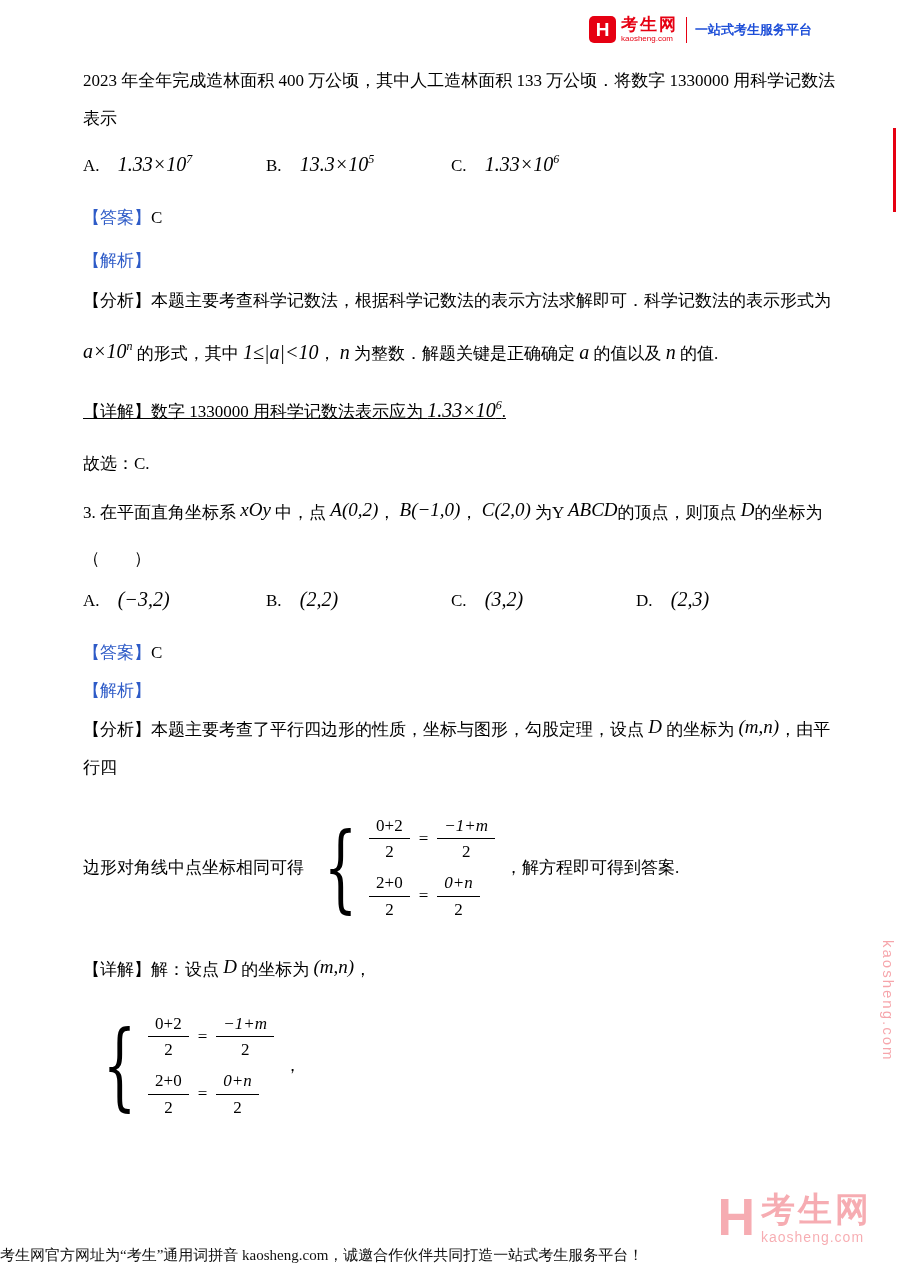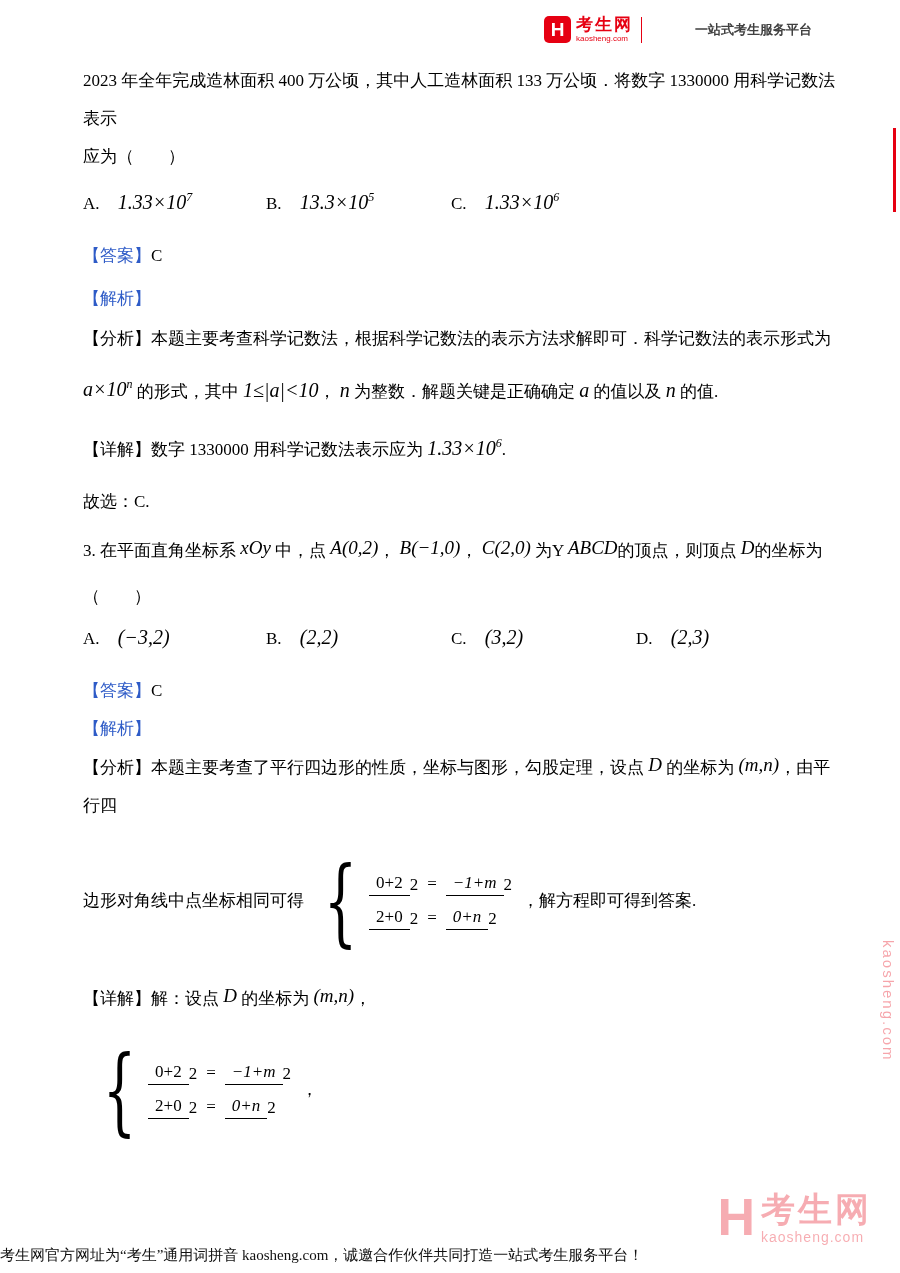--- a/index.html
+++ b/index.html
@@ -16,42 +16,42 @@
     width:27px;height:27px;background:#e60012;color:#fff;border-radius:5px;
     display:flex;align-items:center;justify-content:center;
     font-family:"Liberation Sans","DejaVu Sans",sans-serif;font-weight:bold;font-size:19px;
   }
   .logo-col{display:flex;flex-direction:column;line-height:1;margin-left:5px;}
   .logo-name{color:#e60012;font-weight:bold;font-size:17px;letter-spacing:2px;
     font-family:"Liberation Sans","DejaVu Sans",sans-serif;}
   .logo-domain{color:#e60012;font-size:8px;margin-top:2px;
     font-family:"Liberation Sans","DejaVu Sans",sans-serif;}
   .logo-div{width:1px;height:26px;background:#e60012;margin:0 8px;}
-  .logo-tagline{color:#404040;font-size:13px;font-weight:bold;margin-left:45px;}
+  .logo-tagline{color:#1d4ed8;font-size:13px;font-weight:bold;}
 
   
   .content{position:absolute;left:83px;right:62px;top:62px;font-size:17px;}
   .t{line-height:38px;}
   .blue{color:#2e5bc7;}
   .m{font-family:"Liberation Serif","DejaVu Serif",serif;font-style:italic;}
   .math-lg{font-size:20px;}
   .mcoord{font-size:19px;font-style:italic;position:relative;top:-2px;font-family:Liberation Serif, serif;}
   sup{font-size:12px;font-style:italic;}
   .opt-row{display:grid;grid-template-columns:183px 185px 185px 1fr;align-items:baseline;}
   .opt .lbl{margin-right:14px;}
 
   
   .sys-line{display:flex;align-items:center;}
   .brace{
     font-family:"DejaVu Serif",serif;font-size:96px;font-weight:200;line-height:96px;
     transform:scaleX(.55);margin:0 -4px 0 6px;
   }
   .system{display:inline-flex;flex-direction:column;row-gap:10px;margin:0 10px 0 2px;}
   .eq{display:flex;align-items:center;column-gap:9px;font-size:17px;}
-  .frac{display:inline-flex;flex-direction:row;align-items:center;line-height:1.25;}
+  .frac{display:inline-flex;flex-direction:column;align-items:center;line-height:1.25;}
   .frac .n{padding:0 7px 2px;border-bottom:1.4px solid #000;}
   .frac .d{padding-top:2px;}
   .frac.it .n{font-style:italic;}
 
   
   .wm{position:absolute;right:28px;bottom:28px;display:flex;align-items:flex-start;opacity:.32;color:#e60012;}
   .wm-h{font-family:"Liberation Sans","DejaVu Sans",sans-serif;font-weight:bold;font-size:52px;line-height:52px;}
   .wm-col{display:flex;flex-direction:column;margin-left:6px;}
   .wm-name{font-size:34px;font-weight:bold;line-height:36px;
     font-family:"Liberation Sans","DejaVu Sans",sans-serif;letter-spacing:3px;}
@@ -78,21 +78,20 @@
     </div>
     <div class="logo-div"></div>
     <span class="logo-tagline">一站式考生服务平台</span>
   </div>
 
   <div class="side-tick"></div>
 
   <div class="content">
 
     <div class="t">2023 年全年完成造林面积 400 万公顷，其中人工造林面积 133 万公顷．将数字 1330000 用科学记数法表示</div>
-    <div class="t">应为（　　）</div>
 
     <div class="t opt-row" style="margin-top:2px;">
       <span class="opt">
         <span class="lbl">A.</span>
         <span class="m math-lg"><span>1.33×10</span><sup>7</sup></span>
       </span>
       <span class="opt">
         <span class="lbl">B.</span>
         <span class="m math-lg"><span>13.3×10</span><sup>5</sup></span>
       </span>
@@ -116,21 +115,21 @@
       <span>的形式，其中</span>
       <span class="m math-lg">1≤|a|&lt;10</span><span>，</span>
       <span class="m math-lg">n</span>
       <span>为整数．解题关键是正确确定</span>
       <span class="m math-lg">a</span>
       <span>的值以及</span>
       <span class="m math-lg">n</span>
       <span>的值.</span>
     </div>
 
-    <div class="t" style="margin-top:14px;">
+    <div class="t" style="margin-top:14px;text-decoration:underline;">
       <span>【详解】</span><span>数字 1330000 用科学记数法表示应为</span>
       <span class="m math-lg"><span>1.33×10</span><sup>6</sup></span><span>.</span>
     </div>
 
     <div class="t" style="margin-top:14px;">故选：C.</div>
 
     <div class="t" style="margin-top:10px;">
       <span>3. 在平面直角坐标系</span>
       <span class="mcoord">xOy</span>
       <span>中，点</span>

